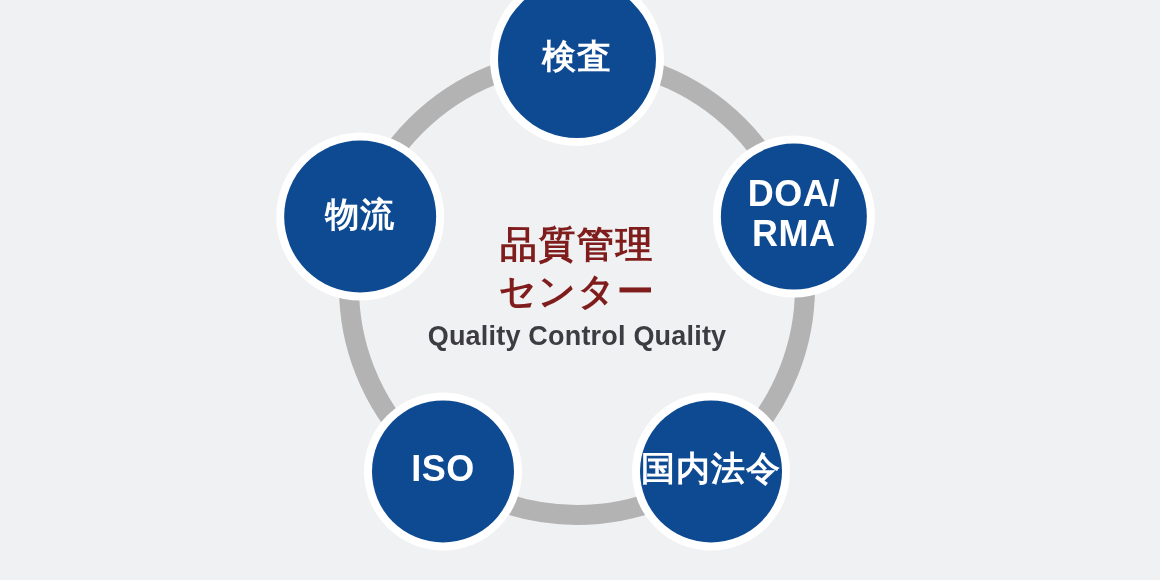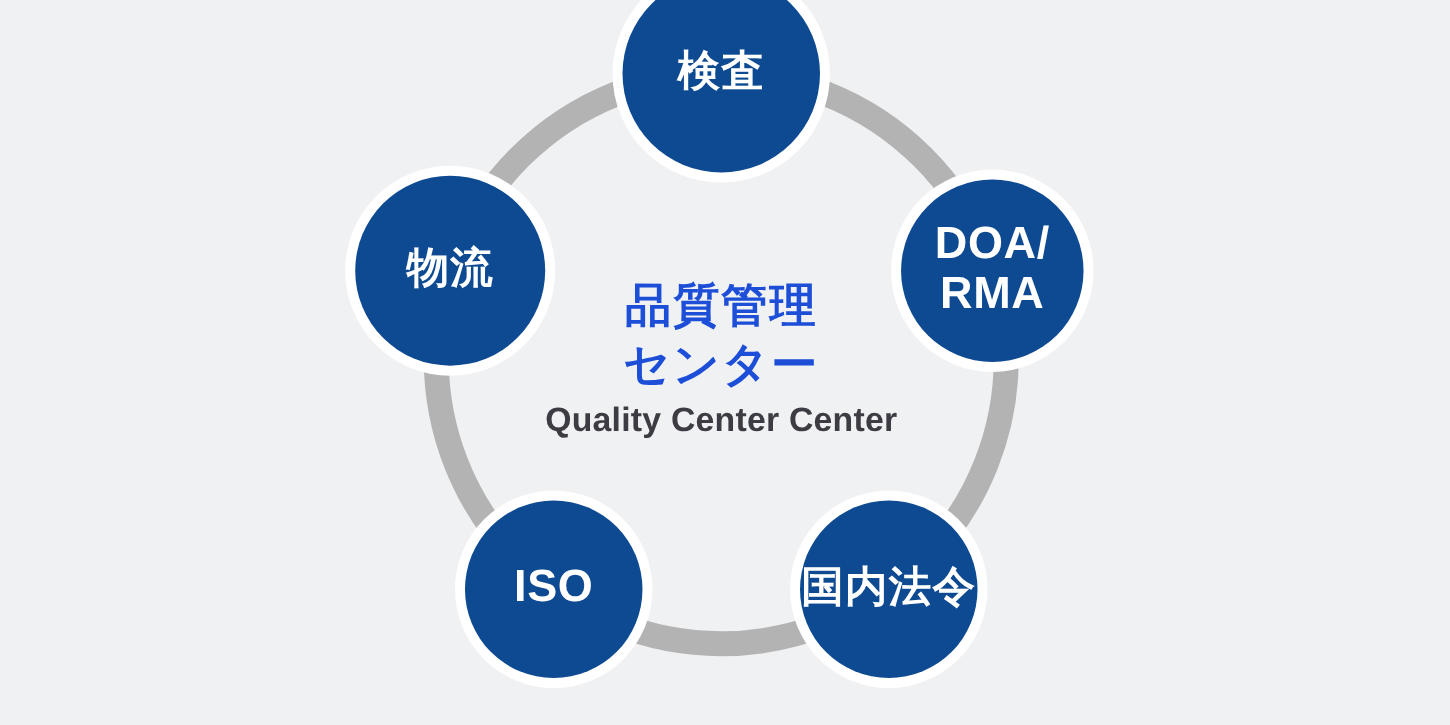--- a/index.html
+++ b/index.html
@@ -52,21 +52,21 @@
   }
   .center-block {
     position: absolute;
     left: 377px;
     top: 222px;
     width: 400px;
     text-align: center;
     pointer-events: none;
   }
   .center-title-jp {
-    color: #1d4ed8;
+    color: #7f1d1d;
     font-size: 37px;
     font-weight: bold;
     line-height: 1.27;
     letter-spacing: 1.5px;
     white-space: pre-line;
     margin: 0;
   }
   .center-title-en {
     color: #3c3c42;
     font-size: 27px;
@@ -111,16 +111,16 @@
           <circle class="node-halo" cx="360.15911428470497" cy="216.5441252825119" r="84" fill="#ffffff"></circle>
           <circle class="node-disc" cx="360.15911428470497" cy="216.5441252825119" r="76" fill="#0d4a92"></circle>
           <text class="node-label jp" x="360.15911428470497" y="216.5441252825119">物流</text>
         </g>
       </g>
   </svg>
 
   <div class="center-block">
     <div class="center-title-jp">品質管理
 センター</div>
-    <div class="center-title-en">Quality Center Center</div>
+    <div class="center-title-en">Quality Control Quality</div>
   </div>
 
 </div>
 
 </body></html>

